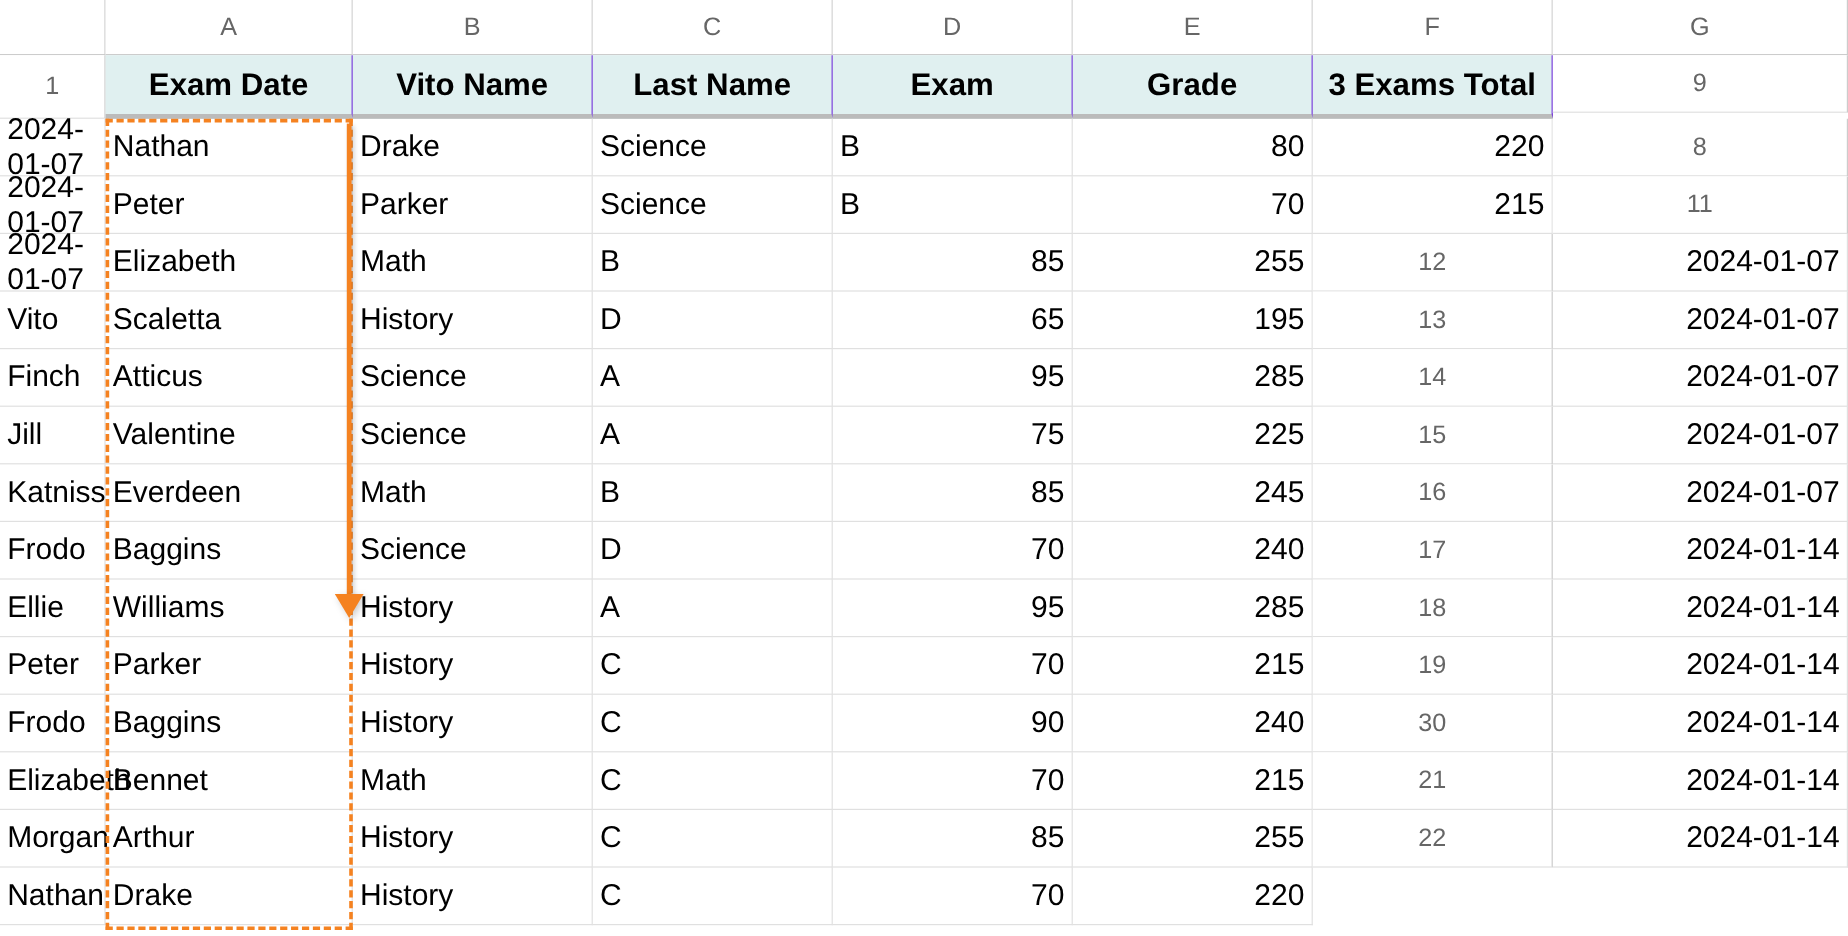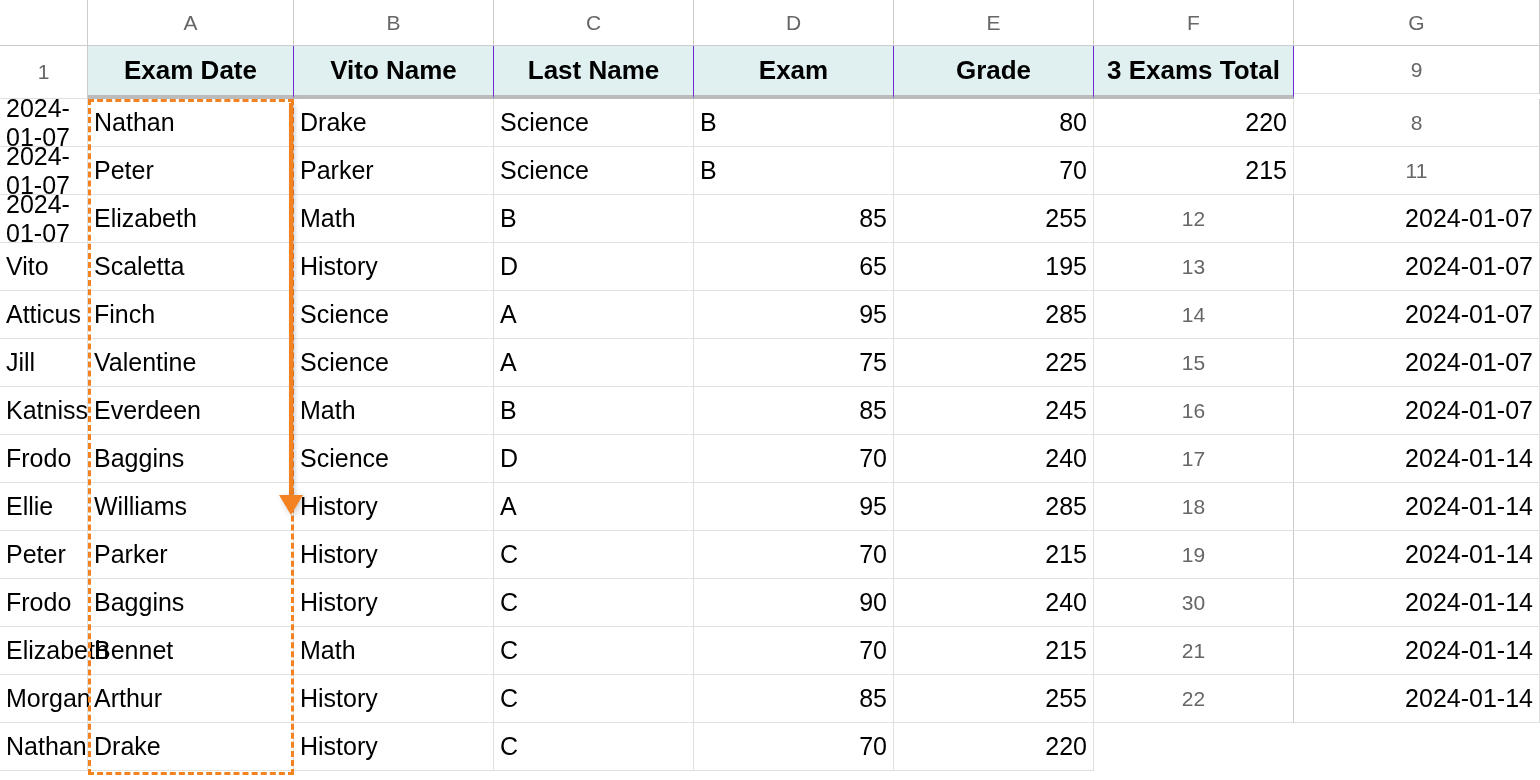--- a/index.html
+++ b/index.html
@@ -159,22 +159,22 @@
     <div class="row-header data-row-num">12</div>
     <div class="cell cell-right">2024-01-07</div>
     <div class="cell cell-left">Vito</div>
     <div class="cell cell-left">Scaletta</div>
     <div class="cell cell-left">History</div>
     <div class="cell cell-left">D</div>
     <div class="cell cell-right">65</div>
     <div class="cell cell-right">195</div>
     <div class="row-header data-row-num">13</div>
     <div class="cell cell-right">2024-01-07</div>
+    <div class="cell cell-left">Finch</div>
     <div class="cell cell-left">Atticus</div>
-    <div class="cell cell-left">Finch</div>
     <div class="cell cell-left">Science</div>
     <div class="cell cell-left">A</div>
     <div class="cell cell-right">95</div>
     <div class="cell cell-right">285</div>
     <div class="row-header data-row-num">14</div>
     <div class="cell cell-right">2024-01-07</div>
     <div class="cell cell-left">Jill</div>
     <div class="cell cell-left">Valentine</div>
     <div class="cell cell-left">Science</div>
     <div class="cell cell-left">A</div>

